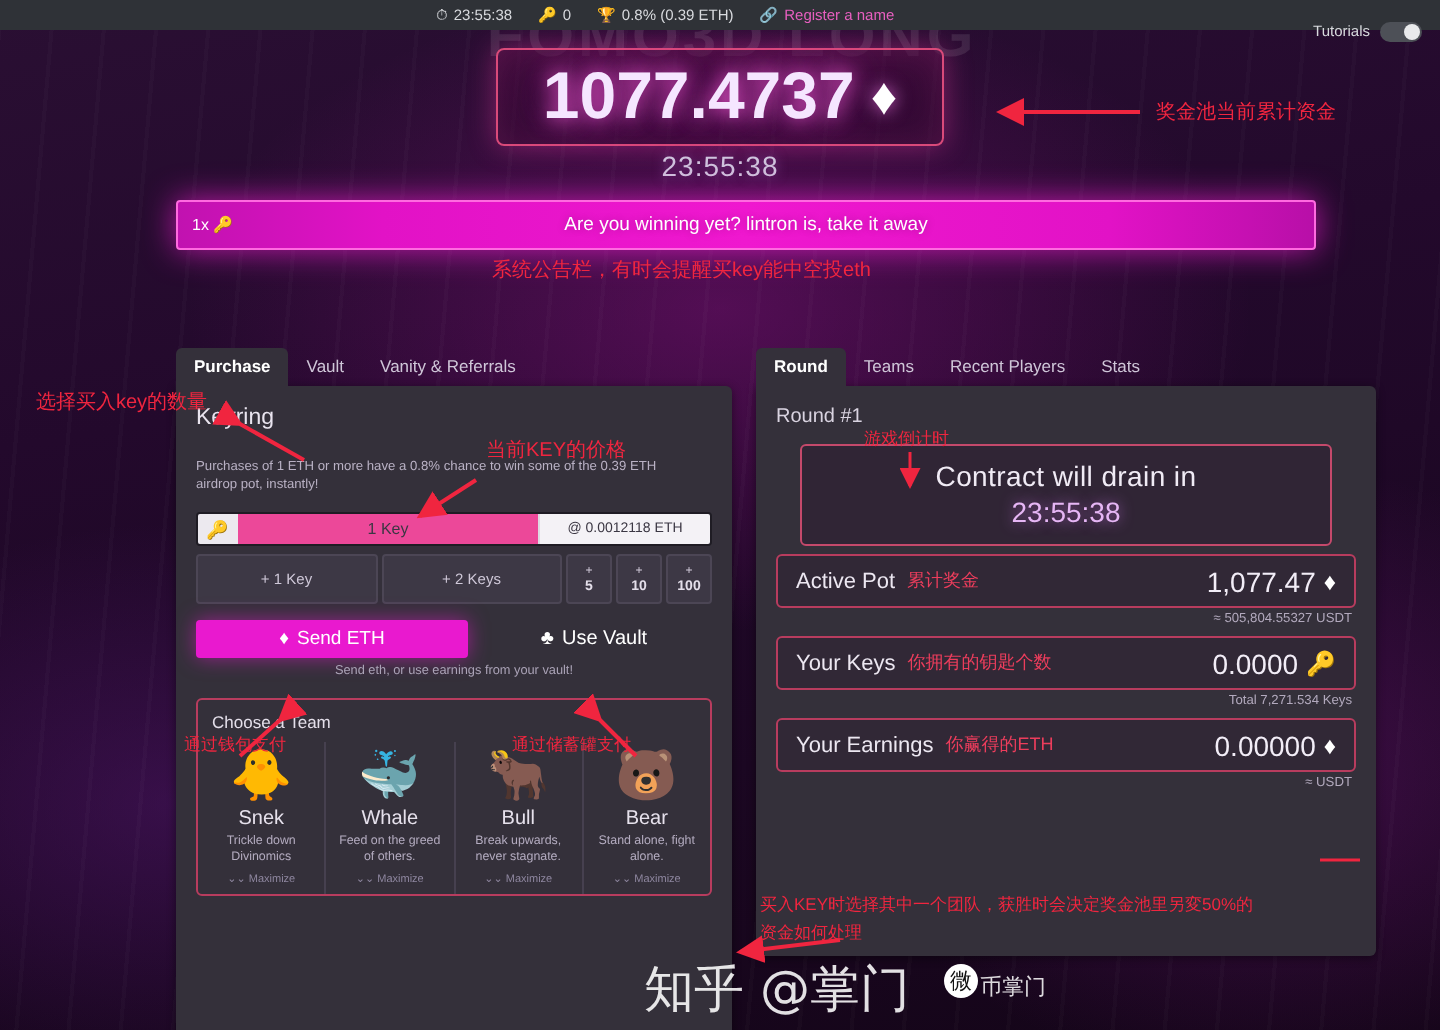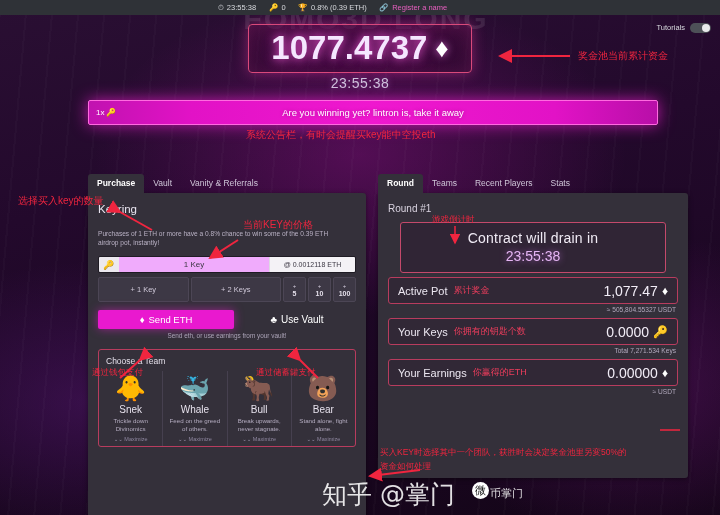--- a/index.html
+++ b/index.html
@@ -26,21 +26,21 @@
 
   
   .topbar {
     position: absolute; left: 0; top: 0; width: 720px; height: 15px;
     background: #2f3237; display: flex; align-items: center;
     font-size: 7.5px; color: #d8dade; z-index: 40;
   }
   .tb-center { position: absolute; left: 218px; top: 0; height: 15px; display: flex; align-items: center; gap: 13px; }
   .tb-item { display: flex; align-items: center; gap: 3px; white-space: nowrap; }
   .tb-item.pink { color: #e85fc0; }
-  .tb-right { position: absolute; right: 9px; top: 12px; height: 31px; display: flex; align-items: center; gap: 5px; }
+  .tb-right { position: absolute; right: 9px; top: 0; height: 31px; display: flex; align-items: center; gap: 5px; }
   .toggle {
     width: 21px; height: 10px; border-radius: 6px; background: #4d5057;
     position: relative; display: inline-block;
   }
   .toggle:after {
     content: ""; position: absolute; right: 1px; top: 1px;
     width: 8px; height: 8px; border-radius: 50%; background: #e9eaec;
   }
   .ic { display: inline-block; line-height: 1; }
 
@@ -107,21 +107,21 @@
   #left-panel { left: 88px; top: 174px; width: 278px; }
   #left-card { padding: 10px 10px 0 10px; width: 278px; height: 330px; overflow: hidden; }
   .keyring-title { font-size: 11.5px; color: #e9e4ef; margin-bottom: 14px; }
   .keyring-desc { font-size: 6.6px; color: #b9b1c4; line-height: 9px; margin-bottom: 9px; width: 252px; }
 
   .keyfield {
     display: flex; align-items: stretch; height: 17px; border: 1px solid #1f1c24;
     border-radius: 2px; overflow: hidden; margin-bottom: 4px;
   }
   .kf-icon { width: 20px; background: #ece9ef; display: flex; align-items: center; justify-content: center; font-size: 9px; color: #2a2730; }
-  .kf-input { flex: 1; background: #f0abfc; display: flex; align-items: center; justify-content: center; font-size: 8px; color: #3b3743; }
+  .kf-input { flex: 1; background: #ec4899; display: flex; align-items: center; justify-content: center; font-size: 8px; color: #3b3743; }
   .kf-price { width: 86px; background: #f4f2f6; display: flex; align-items: center; justify-content: center; font-size: 7px; color: #3b3743; border-left: 1px solid #ddd9e2; }
 
   .qtyrow { display: flex; gap: 2px; margin-bottom: 8px; }
   .qbtn {
     background: #3d3845; border: 1px solid #4c4655; border-radius: 2px;
     color: #cfc8d8; font-size: 7.5px; height: 25px;
     display: flex; align-items: center; justify-content: center;
   }
   .qbtn.wide { flex: 1; }
   .qbtn.small { width: 23px; flex-direction: column; gap: 1px; font-size: 6px; }

